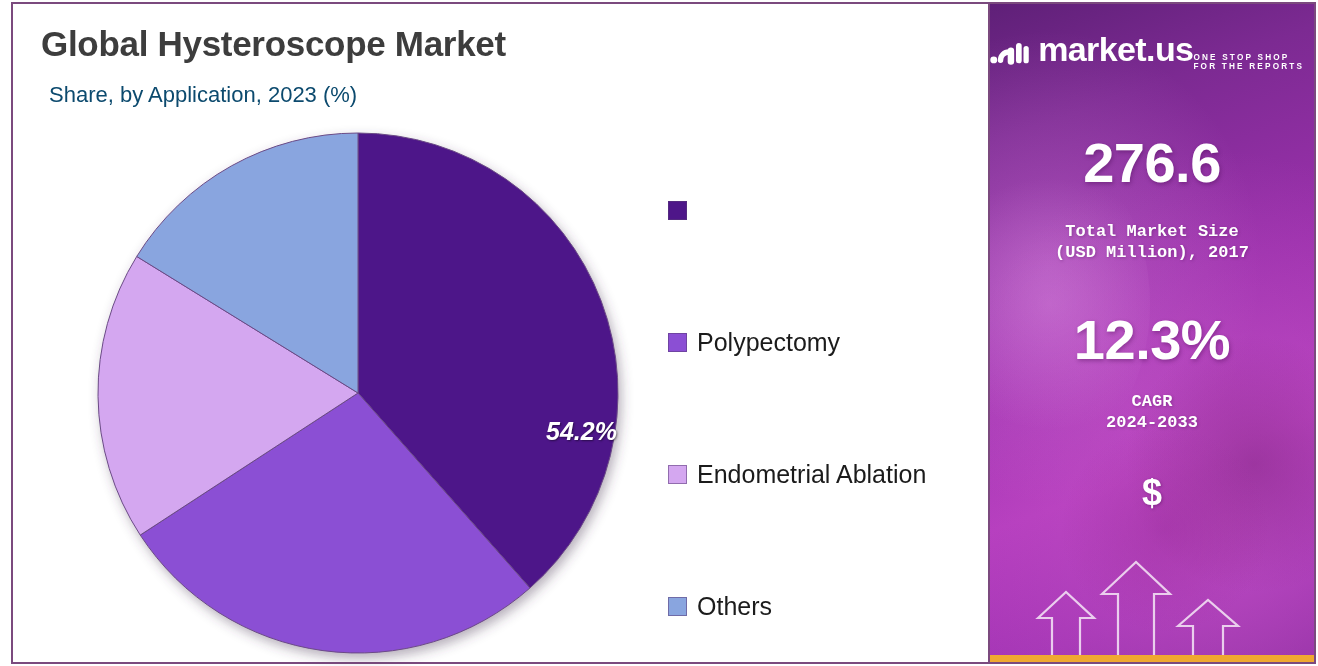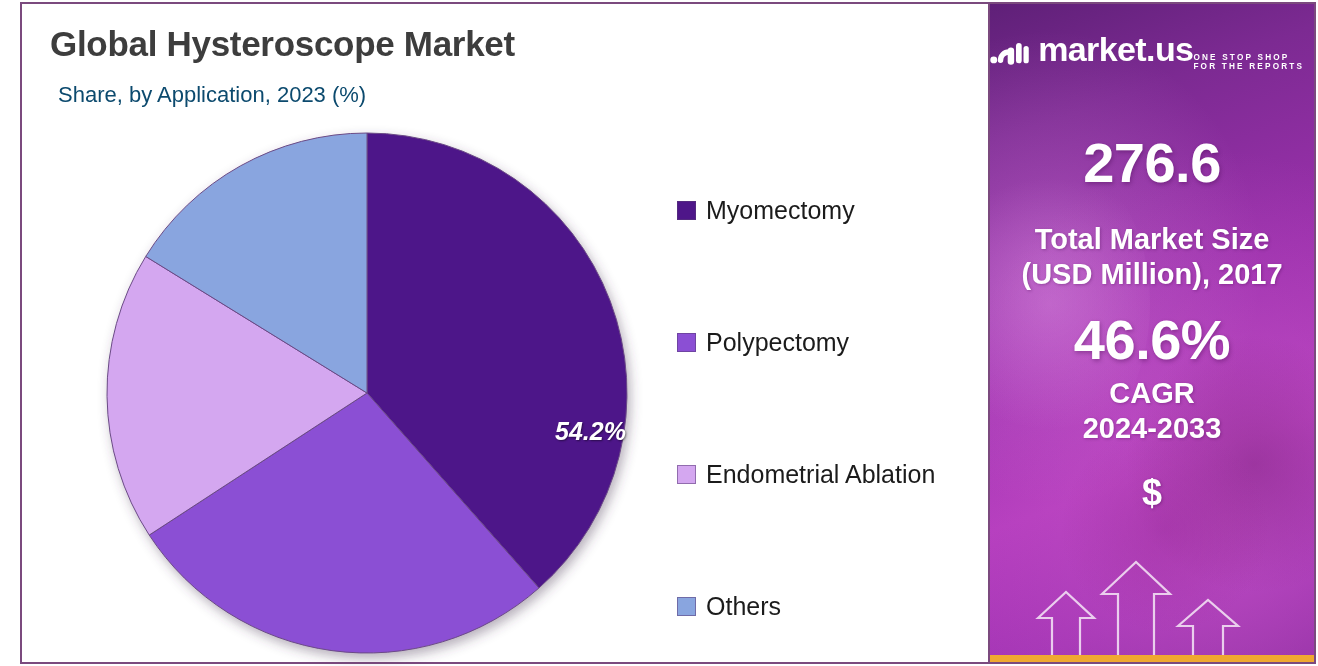--- a/index.html
+++ b/index.html
@@ -15,21 +15,21 @@
     width: 1318px;
     height: 666px;
     overflow: hidden;
     background: #ffffff;
     box-sizing: border-box;
   }
 
   
   .chart-panel {
     position: absolute;
-    left: 20px;
+    left: 11px;
     top: 2px;
     width: 984px;
     height: 662px;
     box-sizing: border-box;
     border: 2px solid #7b4a7e;
     background: #ffffff;
   }
 
   .chart-title {
     position: absolute;
@@ -171,28 +171,29 @@
     text-shadow: 1px 2px 4px rgba(60,0,70,0.35);
     letter-spacing: -0.5px;
   }
   .stat-value-1 { top: 126px; }
   .stat-value-2 { top: 303px; }
 
   .stat-caption {
     position: absolute;
     left: 0; right: 0;
     text-align: center;
-    font-size: 29px;
+    font-size: 17px;
     font-weight: bold;
     color: #ffffff;
     line-height: 1.22;
     text-shadow: 1px 1px 3px rgba(60,0,70,0.3);
+    font-family: Liberation Mono, monospace;
   }
   .stat-caption-1 { top: 218px; }
-  .stat-caption-2 { top: 372px; }
+  .stat-caption-2 { top: 388px; }
 
   .dollar-icon {
     position: absolute;
     left: 0; right: 0;
     top: 468px;
     text-align: center;
     font-size: 36px;
     font-weight: bold;
     color: #ffffff;
     text-shadow: 1px 1px 3px rgba(60,0,70,0.35);
@@ -236,21 +237,20 @@
               <path d="M 262 262 L 40.74143473338012 125.45459621006307 A 260 260 0 0 1 261.99999999999994 2 Z" fill="#89a5df" stroke="#6b4a86" stroke-width="1"></path>
             </g>
         </g>
       </svg>
       <div class="slice-label">54.2%</div>
     </div>
 
     <div class="legend">
       <div class="legend-item">
         <span class="legend-swatch" style="background: rgb(78, 22, 137);"></span>
-        <span class="legend-label">Myomectomy</span>
       </div>
       <div class="legend-item">
         <span class="legend-swatch" style="background: rgb(139, 79, 212);"></span>
         <span class="legend-label">Polypectomy</span>
       </div>
       <div class="legend-item">
         <span class="legend-swatch" style="background: rgb(212, 167, 240);"></span>
         <span class="legend-label">Endometrial Ablation</span>
       </div>
       <div class="legend-item">
@@ -278,21 +278,21 @@
         <span class="logo-tagline">ONE STOP SHOP FOR THE REPORTS</span>
       </span>
     </div>
 
     <div class="stat-big stat-value-1">276.6</div>
     <div class="stat-caption stat-caption-1">
       <div>Total Market Size</div>
       <div>(USD Million), 2017</div>
     </div>
 
-    <div class="stat-big stat-value-2">46.6%</div>
+    <div class="stat-big stat-value-2">12.3%</div>
     <div class="stat-caption stat-caption-2">
       <div>CAGR</div>
       <div>2024-2033</div>
     </div>
 
     <div class="dollar-icon">$</div>
 
     <svg class="arrows-svg" viewBox="0 0 256 110">
       <g fill="none" stroke="#ffffff" stroke-opacity="0.75" stroke-width="2.2">
         <path d="M12 66 L40 40 L68 66 L54 66 L54 110 L26 110 L26 66 Z"></path>

